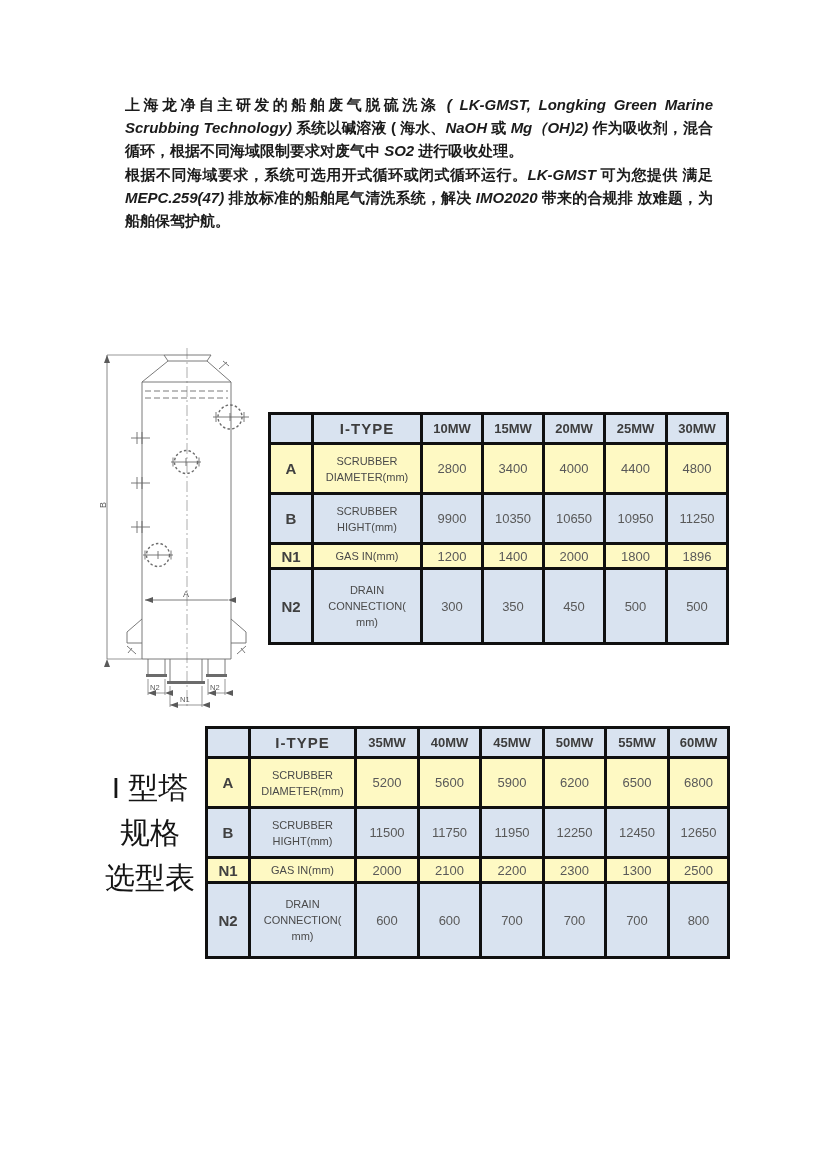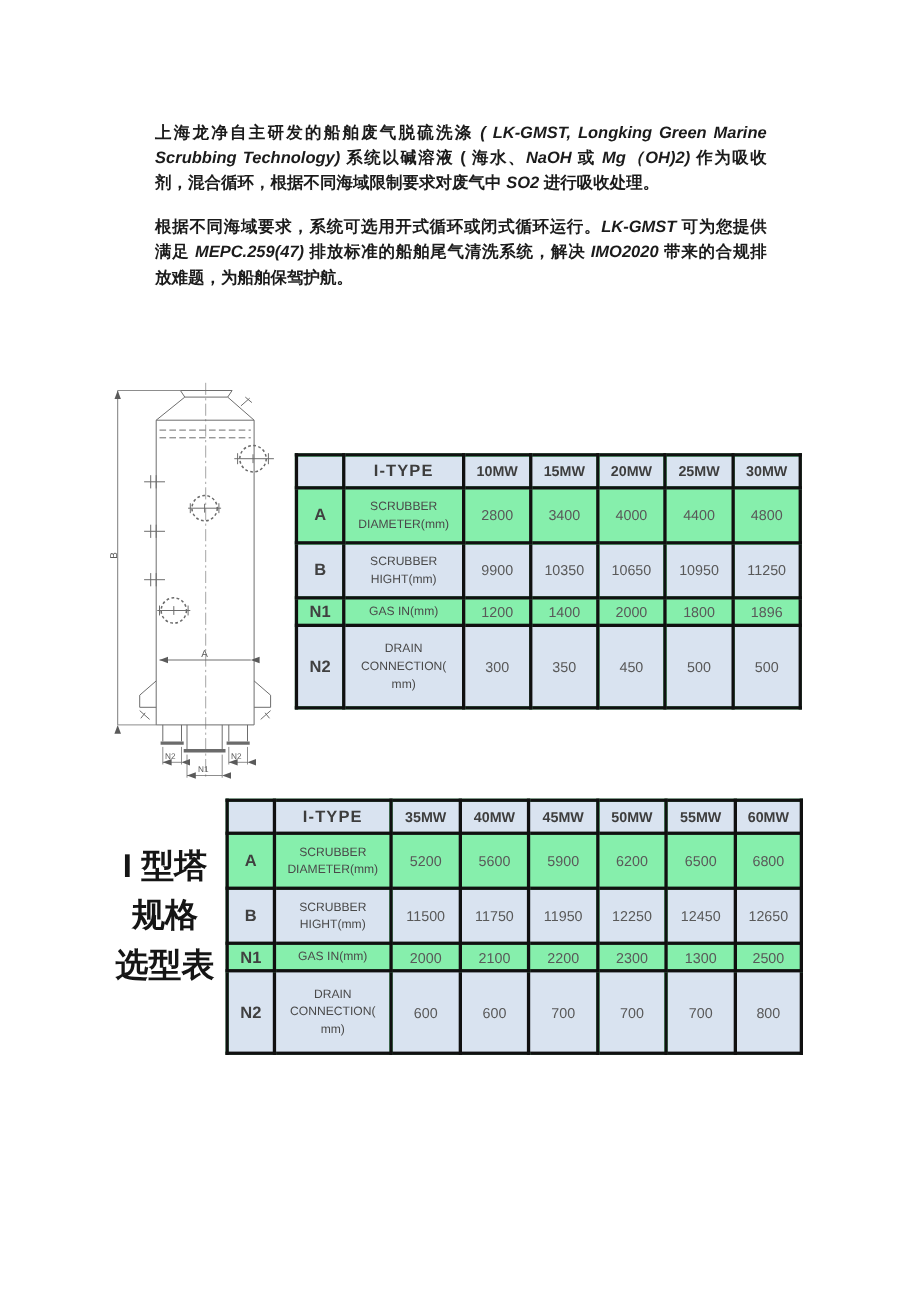--- a/index.html
+++ b/index.html
@@ -9,40 +9,40 @@
     position:relative; width:830px; height:1174px; background:#ffffff;
     margin:0 auto; overflow:hidden;
   }
 
   
   .intro {
     position:absolute; left:125px; top:93px; width:588px;
     font-size:15px; line-height:23.2px; color:#1b1b1b;
     text-align:justify; font-weight:600;
   }
-  .intro p { margin:16px; }
+  .intro p { margin:0; }
   .intro .cn { font-weight:600; }
   .intro .en { font-style:italic; font-weight:700; }
 
   
   .drawing { position:absolute; left:95px; top:335px; }
   .drawing text { font-family:"Liberation Sans","DejaVu Sans",sans-serif; fill:#5a5a5a; }
 
   
   .side-label {
     position:absolute; left:93px; top:765px; width:114px;
-    text-align:center; color:#151515; font-weight:700;
+    text-align:center; color:#151515; font-weight:400;
   }
   .side-label div { font-size:30px; line-height:45px; }
 
   
   .tablewrap { position:absolute; }
   .tw1 { left:268px; top:412px; }
   .tw2 { left:205px; top:726px; }
-  table { border-collapse:collapse; table-layout:fixed; background:#86efac; }
+  table { border-collapse:collapse; table-layout:fixed; background:#fef9c3; }
   .tw1 table { width:460px; }
   .tw2 table { width:525px; }
   td {
     border:3px solid #101010; text-align:center; vertical-align:middle;
     padding:1px 2px; color:#595959; overflow:hidden;
   }
   thead td { background:#d9e3f0; }
   tr.blue td { background:#d9e3f0; }
   td.tname { font-size:15px; font-weight:700; color:#3d3d3d; letter-spacing:1px; }
   td.mw { font-size:13px; font-weight:700; color:#3d3d3d; }

